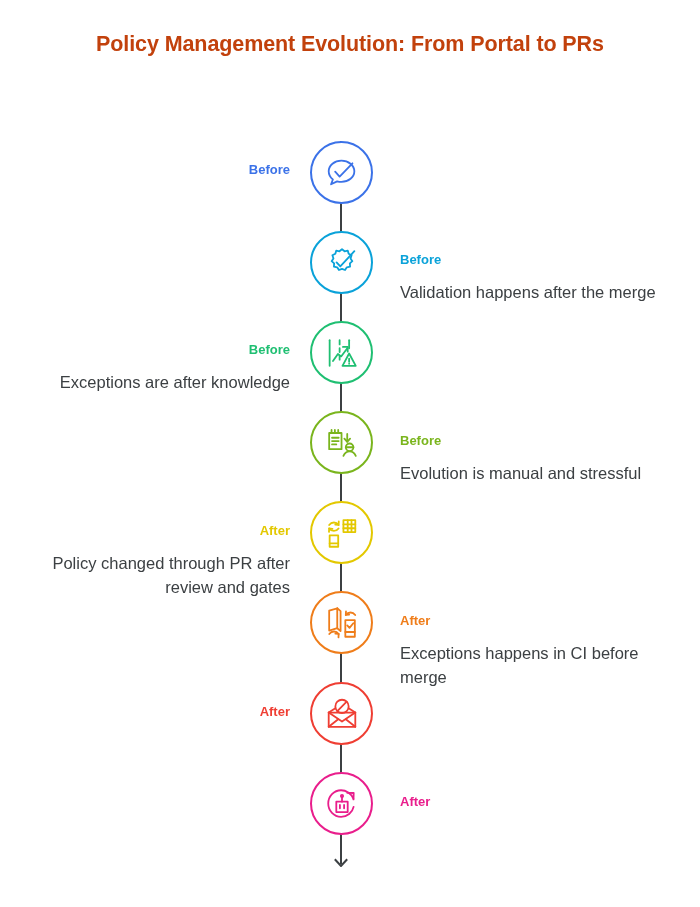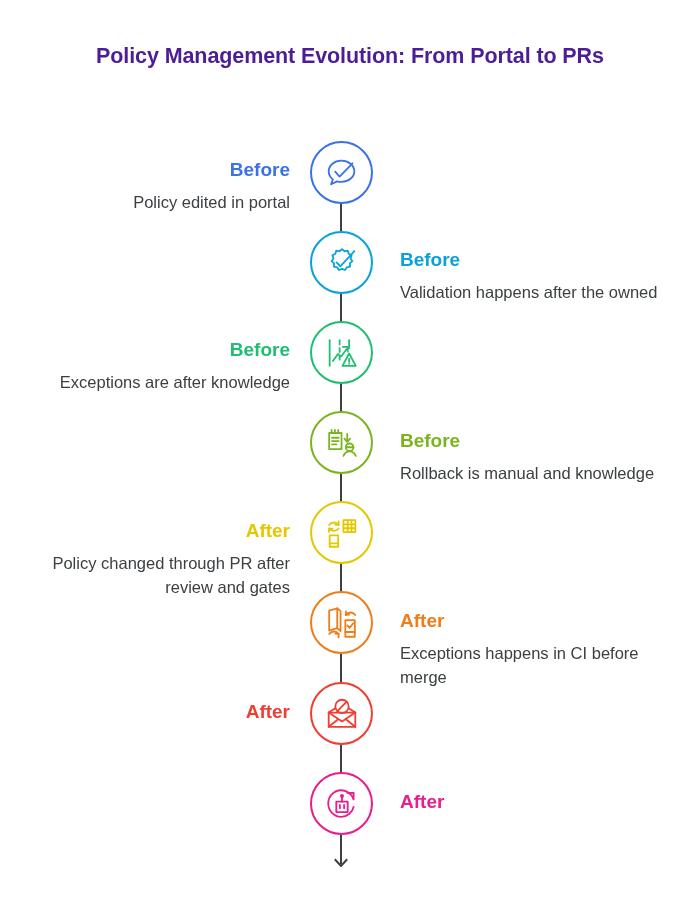--- a/index.html
+++ b/index.html
@@ -16,27 +16,27 @@
   }
 
   .page {
     position: relative;
     width: 700px;
     height: 907px;
   }
 
   .page-title {
     position: absolute;
-    top: 44px;
+    top: 32px;
     left: 0;
     width: 700px;
     text-align: center;
     font-size: 21.5px;
     font-weight: bold;
-    color: #4c1d95;
+    color: #c2410c;
     letter-spacing: -0.1px;
   }
 
   
   .spine {
     position: absolute;
     left: 340px;
     top: 141px;
     width: 2px;
     height: 722px;
@@ -90,21 +90,21 @@
   .label-block.side-left {
     left: 10px;
     text-align: right;
   }
   .label-block.side-right {
     left: 400px;
     text-align: left;
   }
 
   .tag {
-    font-size: 19px;
+    font-size: 13px;
     font-weight: bold;
     line-height: 20px;
     margin-bottom: 10px;
   }
   .desc {
     font-size: 16.5px;
     line-height: 24px;
     color: #3c4043;
   }
 </style>
@@ -127,33 +127,32 @@
       <div class="node" style="top: 141px; border-color: rgb(59, 114, 232); color: rgb(59, 114, 232);">
         <span>
     <svg viewBox="0 0 40 40" xmlns="http://www.w3.org/2000/svg" fill="none" stroke="currentColor" stroke-width="1.9" stroke-linecap="round" stroke-linejoin="round">
       <path d="M33 18.2c0 6.2-6.1 11.2-13.6 11.2-1.6 0-3.1-.2-4.5-.6l-6.4 3.1 1.9-5.1C7.8 24.8 6 21.7 6 18.2 6 12 12.1 7 19.4 7S33 12 33 18.2z"></path>
       <path d="M12.8 18.6l4.7 5.1L31 9.8"></path>
     </svg>
         </span>
       </div>
       <div class="label-block side-left" style="top: 160px;">
         <div class="tag" style="color: rgb(59, 114, 232);">Before</div>
-        <div class="desc">Policy edited in portal</div>
       </div>
       <div class="node" style="top: 231px; border-color: rgb(10, 162, 217); color: rgb(10, 162, 217);">
         <span>
     <svg viewBox="0 0 40 40" xmlns="http://www.w3.org/2000/svg" fill="none" stroke="currentColor" stroke-width="1.9" stroke-linecap="round" stroke-linejoin="round">
       <path d="M20 5.5l2.7 2.2 3.4-.7.9 3.3 3.1 1.6-1.1 3.3 1.9 2.9-2.6 2.3.2 3.5-3.4.6-1.9 2.9-3.2-1.3-3.2 1.3-1.9-2.9-3.4-.6.2-3.5-2.6-2.3 1.9-2.9-1.1-3.3 3.1-1.6.9-3.3 3.4.7z"></path>
       <path d="M14.3 19.4l3.9 4.2L33 7.6"></path>
     </svg>
         </span>
       </div>
       <div class="label-block side-right" style="top: 250px;">
         <div class="tag" style="color: rgb(10, 162, 217);">Before</div>
-        <div class="desc">Validation happens after the owned</div>
+        <div class="desc">Validation happens after the merge</div>
       </div>
       <div class="node" style="top: 321px; border-color: rgb(31, 191, 114); color: rgb(31, 191, 114);">
         <span>
     <svg viewBox="0 0 40 40" xmlns="http://www.w3.org/2000/svg" fill="none" stroke="currentColor" stroke-width="1.9" stroke-linecap="round" stroke-linejoin="round">
       <path d="M7 6.5v27"></path>
       <path d="M17.5 6.5v4.5M17.5 15v4M17.5 23v4"></path>
       <path d="M27.5 6.5v8.5"></path>
       <path d="M10.5 28.5l5.2-7.5 3.4 2.6 6.5-8.6"></path>
       <path d="M21 13.6h5v5"></path>
       <path d="M27.5 20.5l7 13h-14z"></path>
@@ -174,21 +173,21 @@
       <path d="M25.5 10.5v8"></path>
       <path d="M22.5 15.5l3 3.3 3-3.3"></path>
       <circle cx="28" cy="24.5" r="4"></circle>
       <path d="M24 24.5h8"></path>
       <path d="M21.5 33.5c1.4-3.1 3.9-4.7 6.5-4.7s5.1 1.6 6.5 4.7"></path>
     </svg>
         </span>
       </div>
       <div class="label-block side-right" style="top: 431px;">
         <div class="tag" style="color: rgb(122, 181, 29);">Before</div>
-        <div class="desc">Rollback is manual and knowledge</div>
+        <div class="desc">Evolution is manual and stressful</div>
       </div>
       <div class="node" style="top: 501px; border-color: rgb(227, 200, 0); color: rgb(227, 200, 0);">
         <span>
     <svg viewBox="0 0 40 40" xmlns="http://www.w3.org/2000/svg" fill="none" stroke="currentColor" stroke-width="1.9" stroke-linecap="round" stroke-linejoin="round">
       <path d="M6.5 11.5c2.5-3.4 7.4-3.4 9.9 0"></path>
       <path d="M16.4 11.5l.2-3.6M16.4 11.5l-3.5-.4"></path>
       <path d="M16.4 15.2c-2.5 3.4-7.4 3.4-9.9 0"></path>
       <path d="M6.5 15.2l-.2 3.6M6.5 15.2l3.5.4"></path>
       <path d="M7 22.5h9v12h-9z"></path>
       <path d="M7 31h9"></path>

